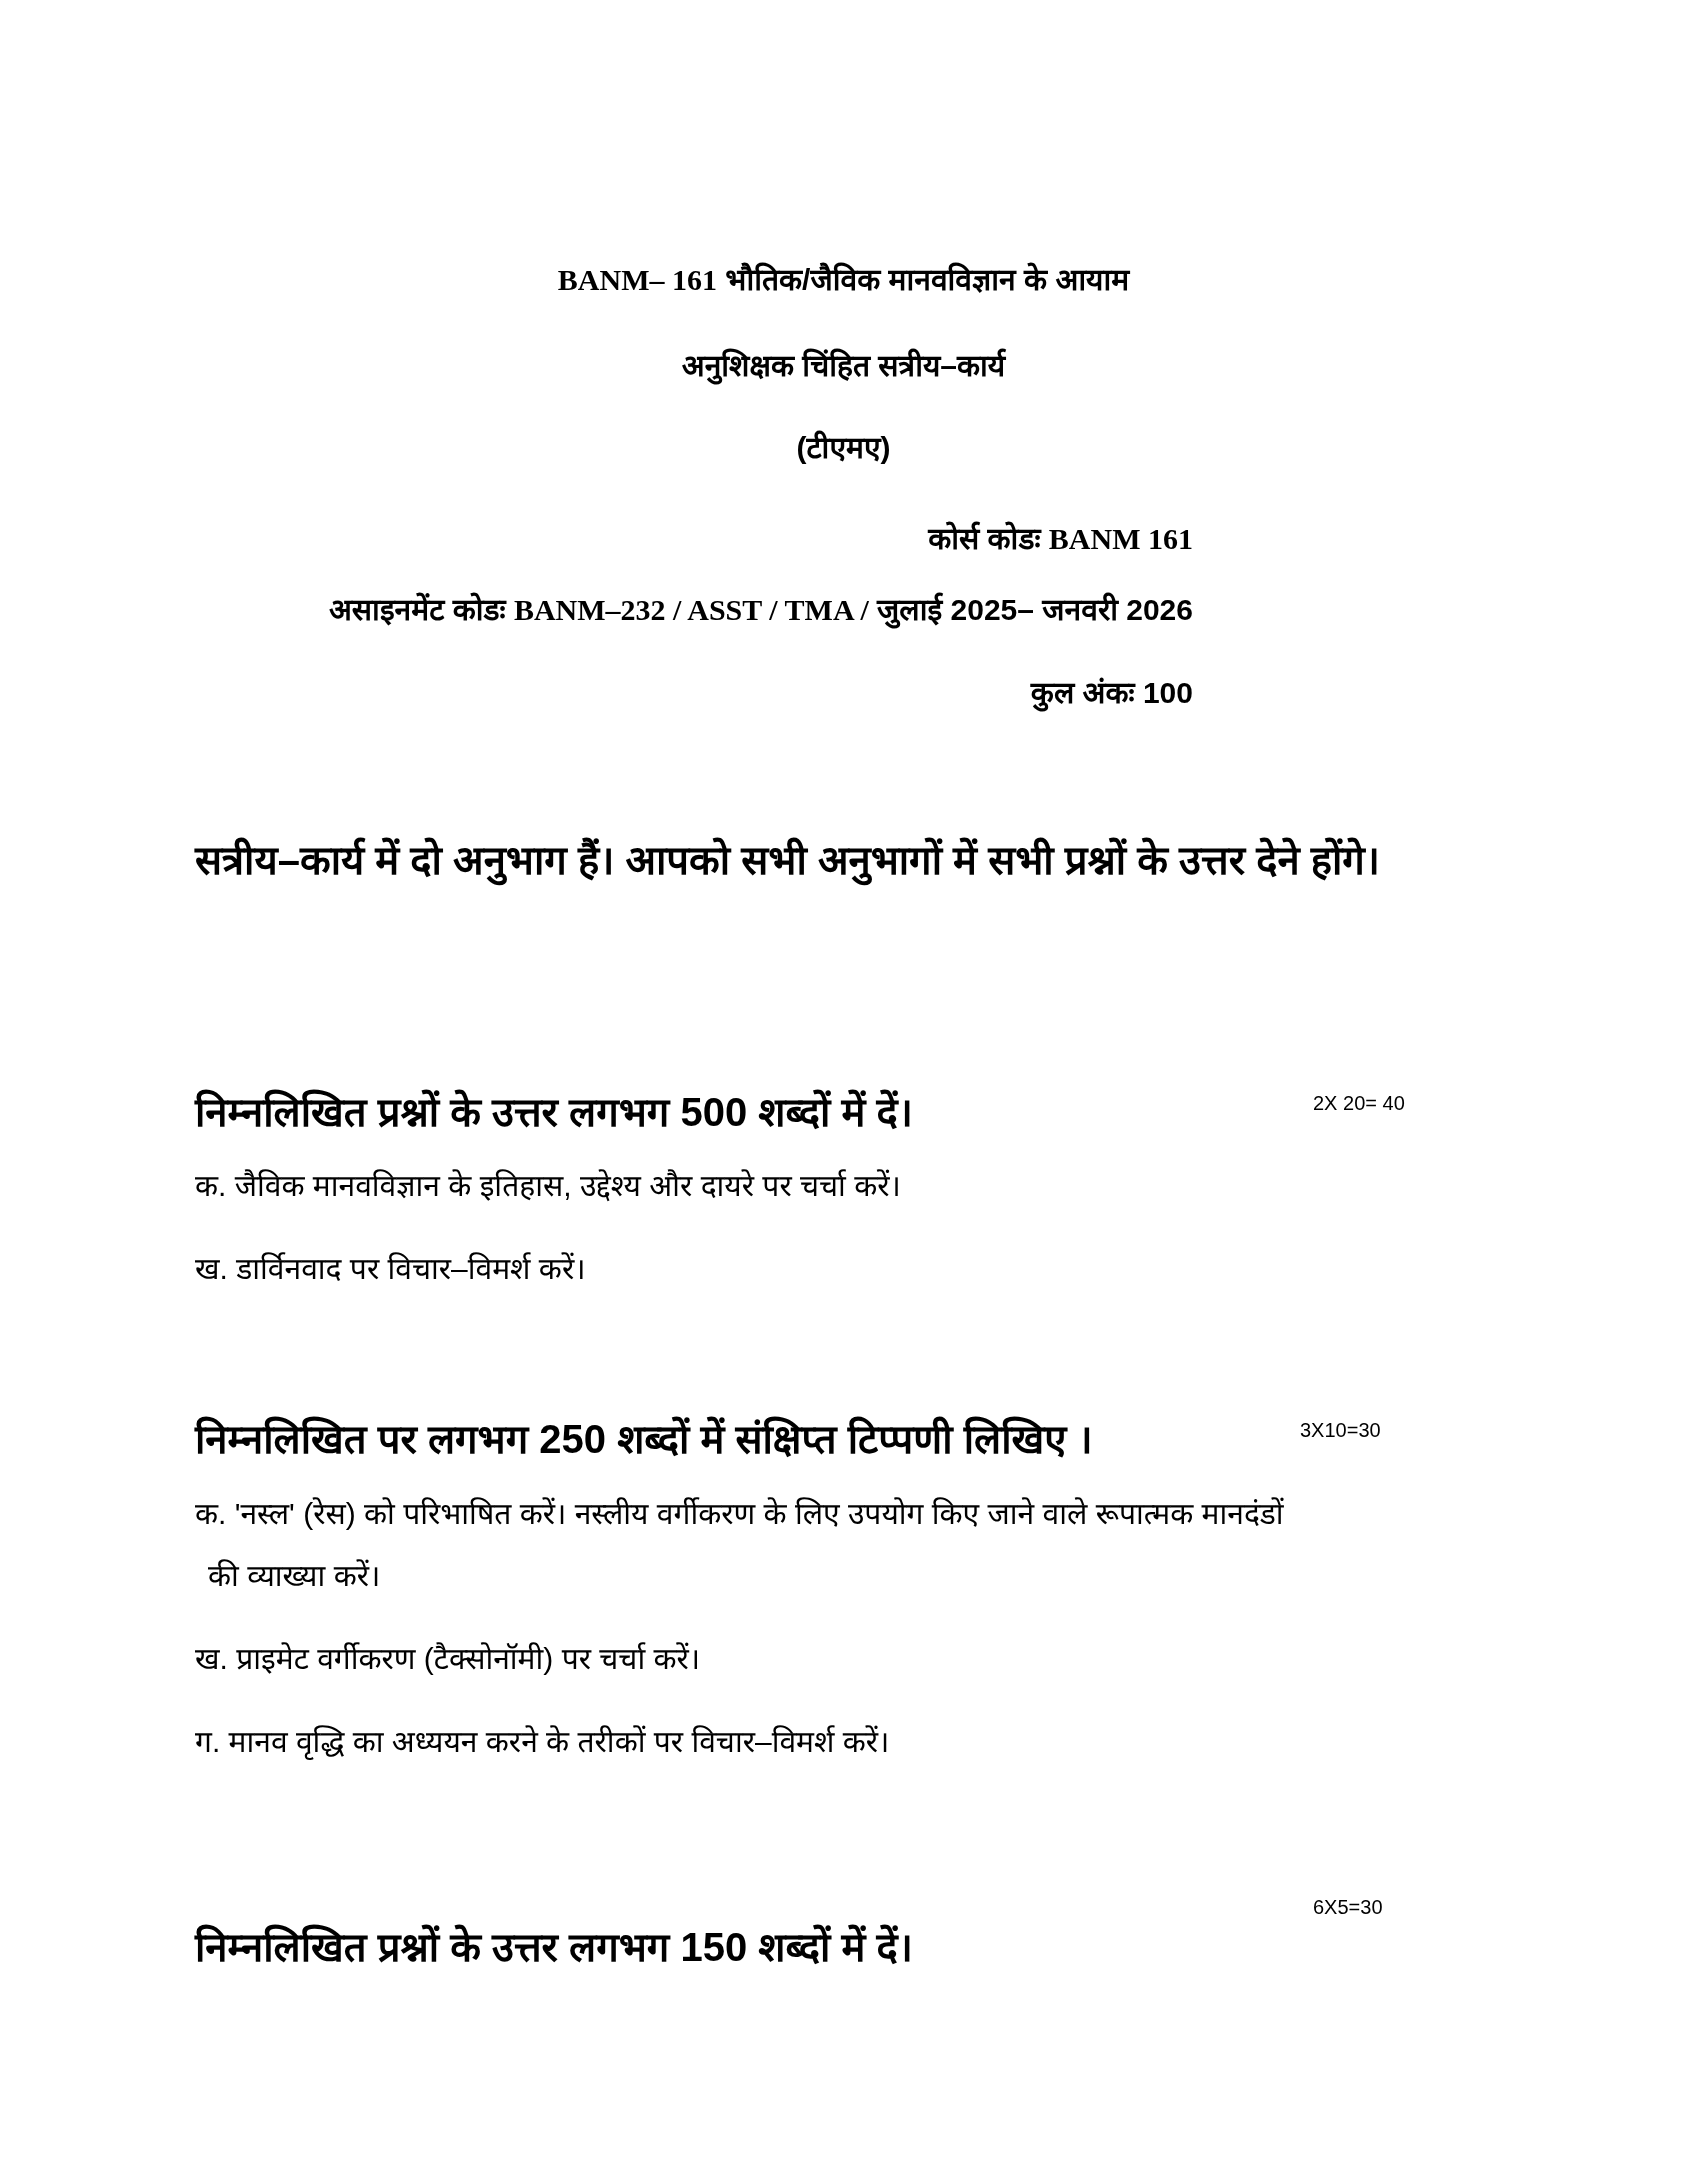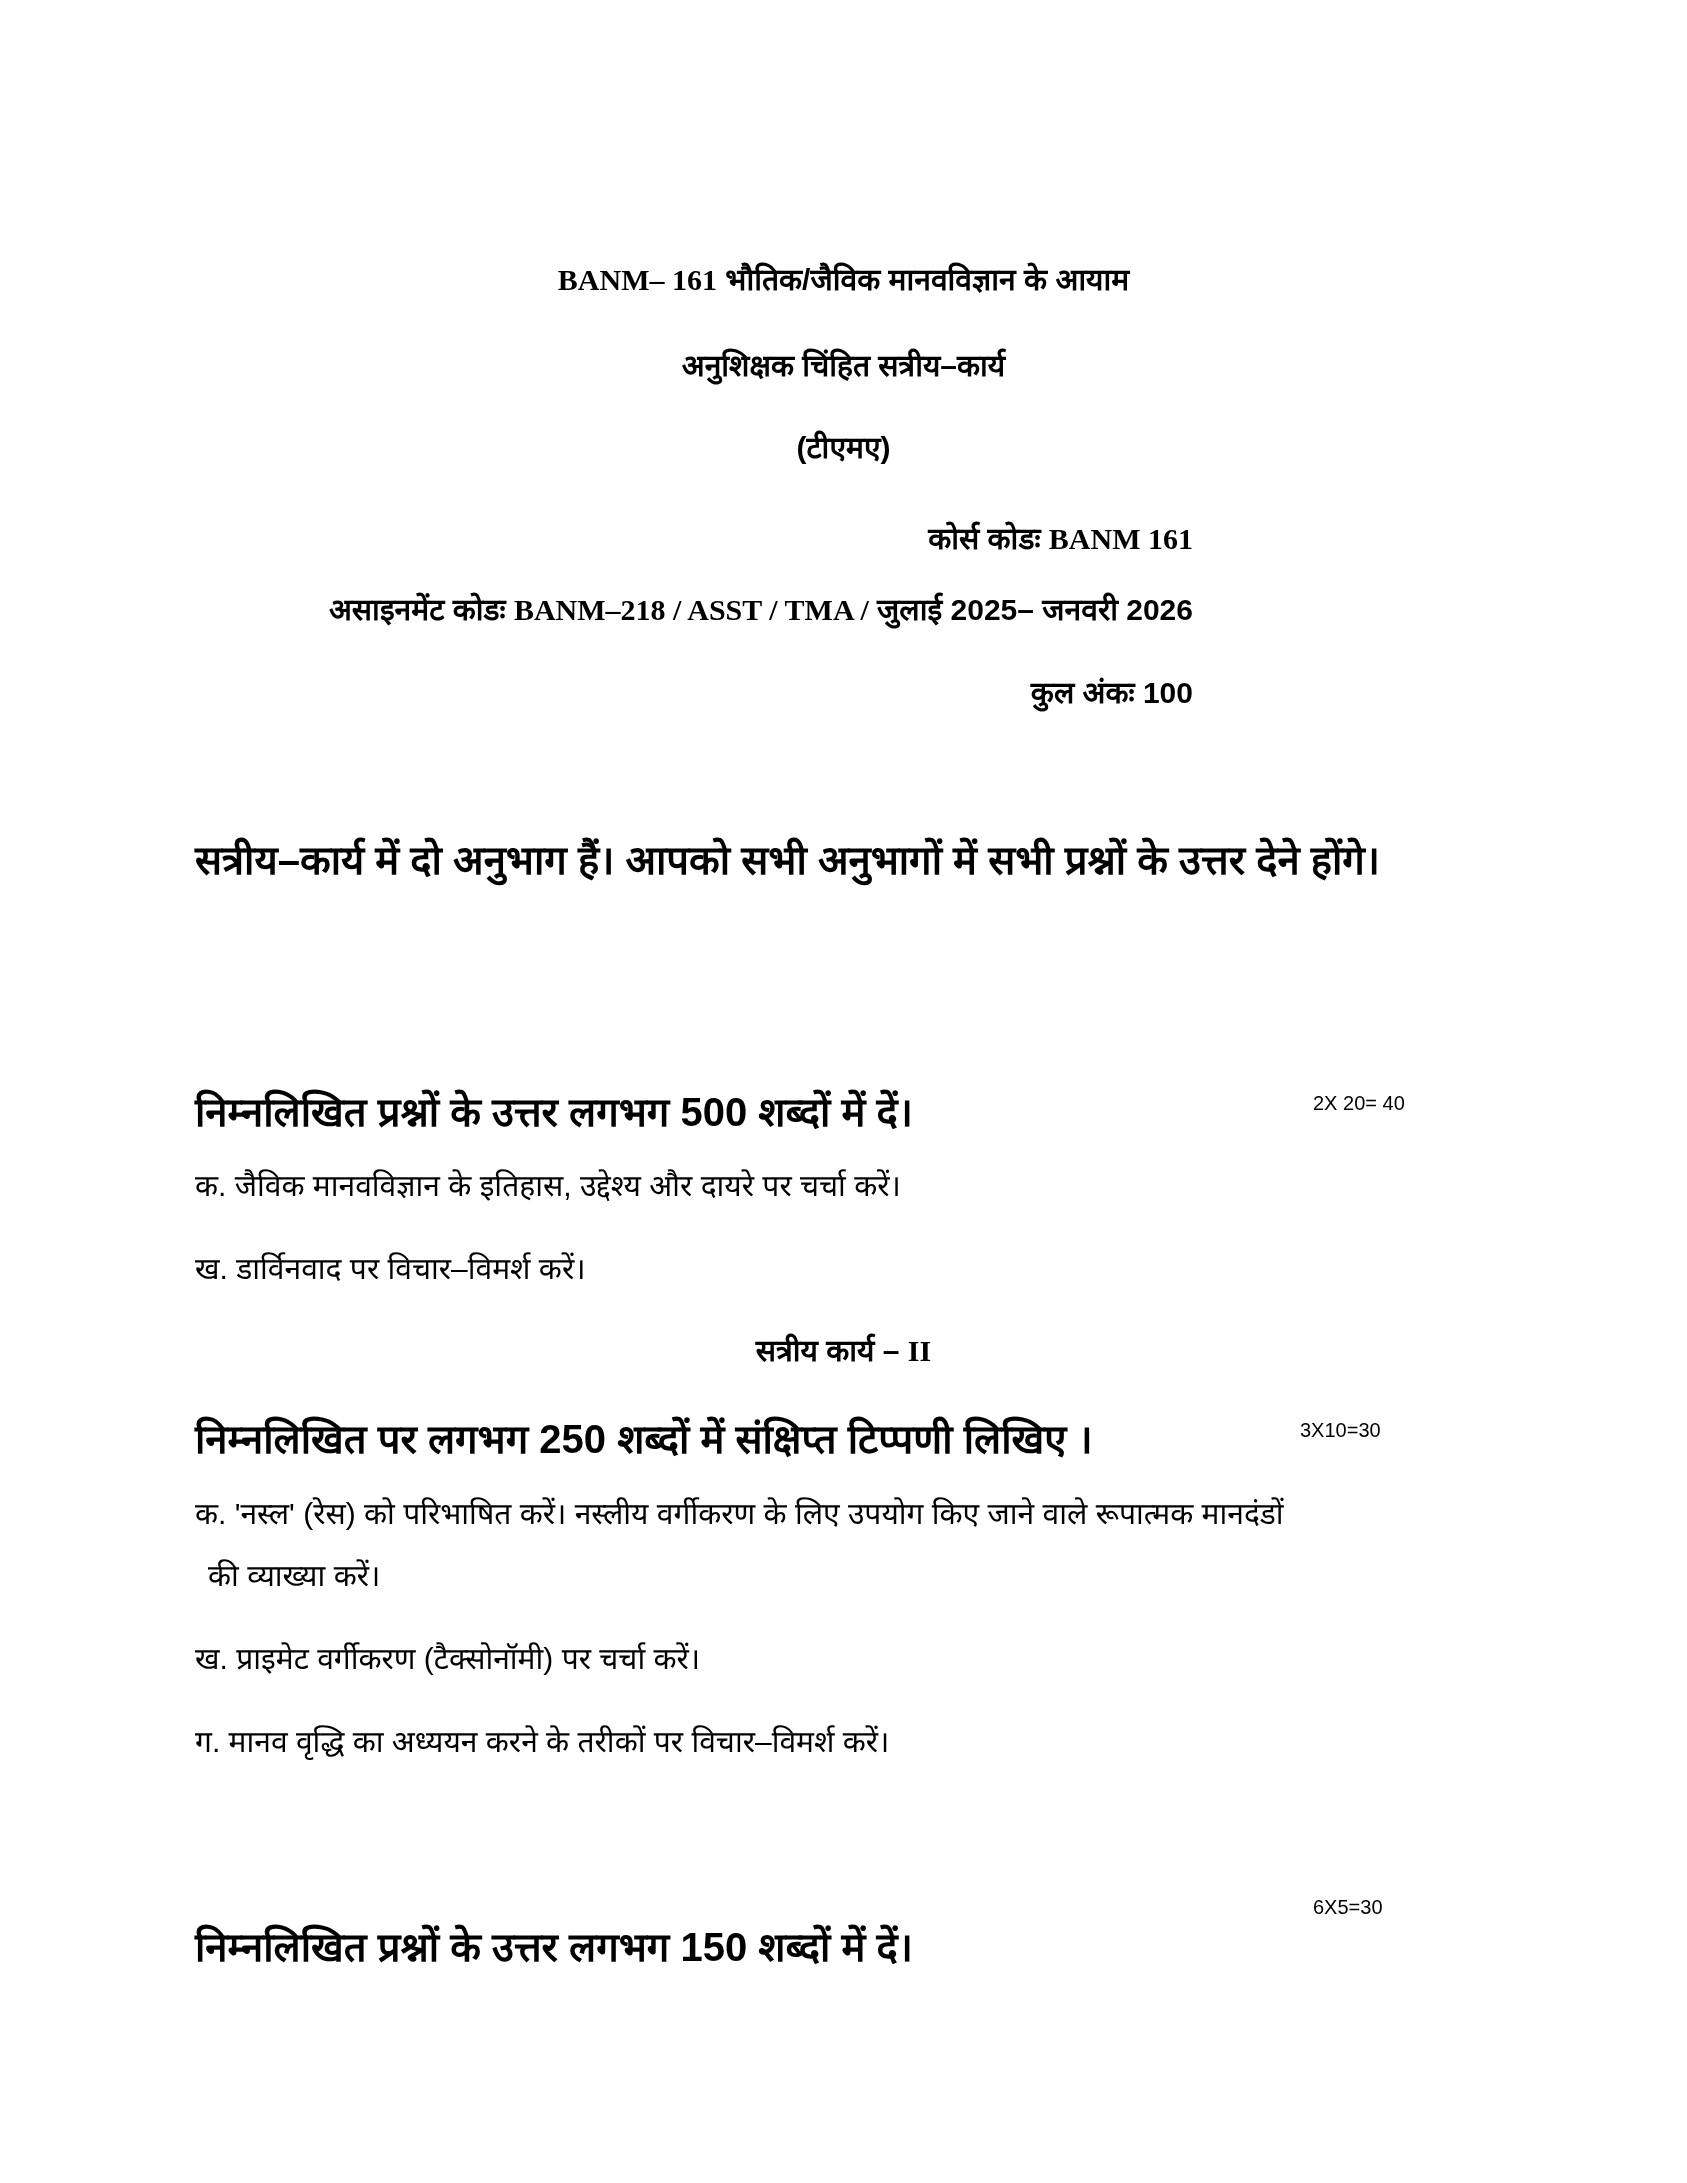--- a/index.html
+++ b/index.html
@@ -62,42 +62,38 @@
 
   <div class="line center bold hdr" style="top:433px;">(टीएमए)</div>
 
   <div class="line right-edge bold hdr" style="top:516px;margin-top:8px;">
     <span>कोर्स कोडः</span>
     <span class="lat">BANM 161</span>
   </div>
 
   <div class="line right-edge bold hdr" style="top:595px;">
     <span>असाइनमेंट कोडः</span>
-    <span class="lat">BANM–218 / ASST / TMA /</span>
+    <span class="lat">BANM–232 / ASST / TMA /</span>
     <span>जुलाई 2025– जनवरी 2026</span>
   </div>
 
   <div class="line right-edge bold hdr" style="top:678px;">
     <span>कुल अंकः</span>
     <span>100</span>
   </div>
 
   <div class="line bold body-b" style="left:195px; top:840px;">सत्रीय–कार्य में दो अनुभाग हैं। आपको सभी अनुभागों में सभी प्रश्नों के उत्तर देने होंगे।</div>
 
 
   <div class="line bold body-b" style="left:195px; top:1092px;">निम्नलिखित प्रश्नों के उत्तर लगभग 500 शब्दों में दें।</div>
   <div class="marks" style="left:1313px; top:1093px;">2X 20= 40</div>
 
   <div class="line body-n" style="left:195px; top:1171px;">क. जैविक मानवविज्ञान के इतिहास, उद्देश्य और दायरे पर चर्चा करें।</div>
   <div class="line body-n" style="left:195px; top:1254px;">ख. डार्विनवाद पर विचार–विमर्श करें।</div>
 
-  <div class="line center bold hdr" style="top:1336px;">
-    <span>सत्रीय कार्य –</span>
-    <span class="lat">II</span>
-  </div>
 
   <div class="line bold body-b" style="left:195px; top:1419px;">निम्नलिखित पर लगभग 250 शब्दों में संक्षिप्त टिप्पणी लिखिए ।</div>
   <div class="marks" style="left:1300px; top:1420px;">3X10=30</div>
 
   <div class="line body-n" style="left:195px; top:1499px;">क. 'नस्ल' (रेस) को परिभाषित करें। नस्लीय वर्गीकरण के लिए उपयोग किए जाने वाले रूपात्मक मानदंडों</div>
   <div class="line body-n" style="left:195px; top:1561px;margin-left:13px;">की व्याख्या करें।</div>
   <div class="line body-n" style="left:195px; top:1644px;">ख. प्राइमेट वर्गीकरण (टैक्सोनॉमी) पर चर्चा करें।</div>
   <div class="line body-n" style="left:195px; top:1727px;">ग. मानव वृद्धि का अध्ययन करने के तरीकों पर विचार–विमर्श करें।</div>
 
   <div class="line bold body-b" style="left:195px; top:1895px;margin-top:32px;">निम्नलिखित प्रश्नों के उत्तर लगभग 150 शब्दों में दें।</div>

